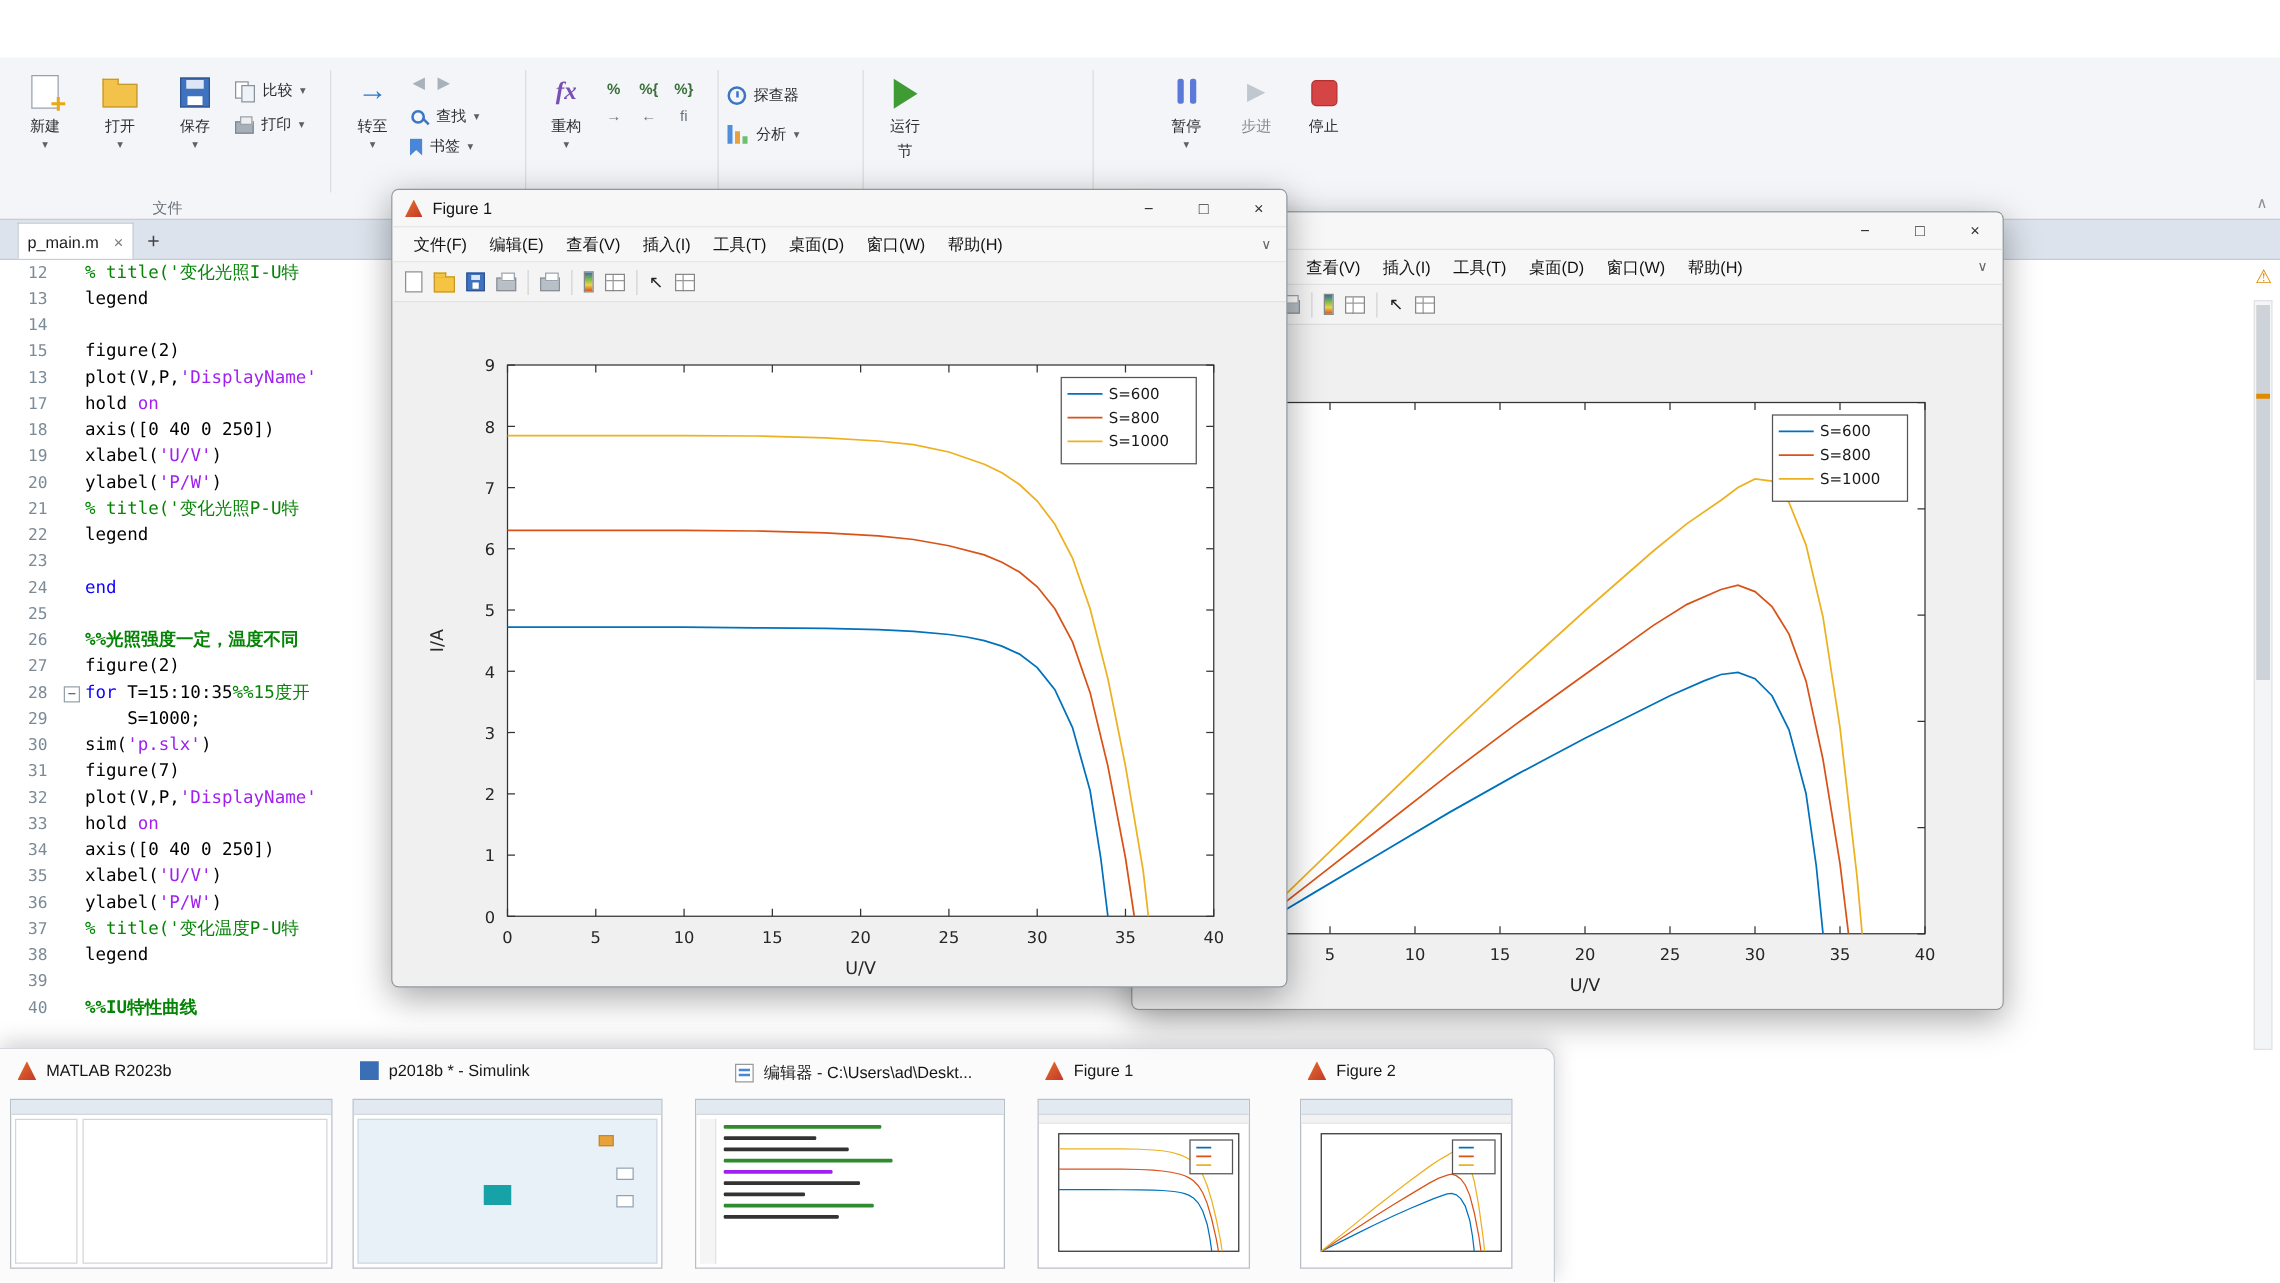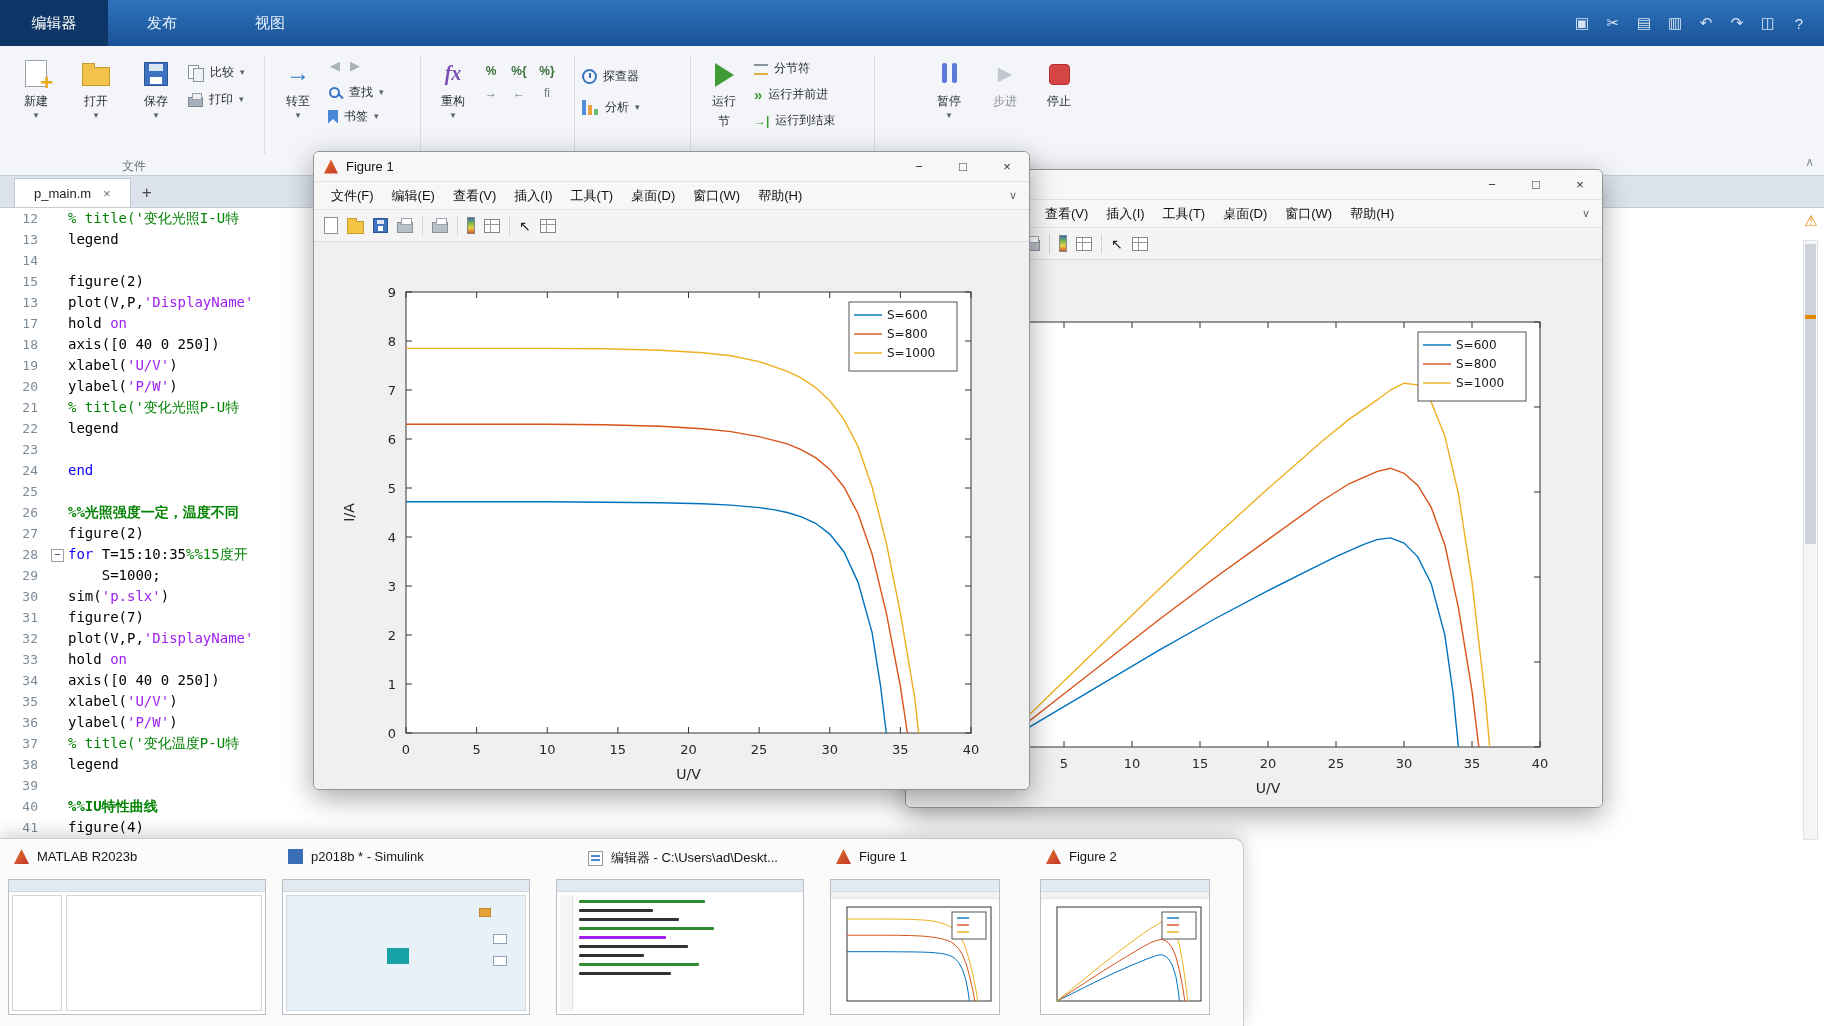--- a/index.html
+++ b/index.html
@@ -75,21 +75,21 @@
   .ic-step::before { content:"▶"; color:#9aa3ad; font-size:19px; }
   .ic-stop { width:21px; height:21px; background:#d64545; border:1px solid #b23030; border-radius:4px; margin-top:2px; }
   .ic-secbrk { width:14px; height:11px; border-top:2px solid #8a949e; border-bottom:2px solid #e0b23c; margin-top:2px; }
   .ic-runadv::before { content:"»"; color:#3f9c35; font-weight:bold; font-size:15px; }
   .ic-runend::before { content:"→|"; color:#3f9c35; font-weight:bold; font-size:12px; }
 
   
   .filetabs { position:absolute; top:176px; left:0; width:100%; height:32px; background:#dce3ec;
     border-bottom:1px solid #c6ccd4; display:flex; align-items:flex-end; padding-left:14px; }
   .ftab { height:29px; background:#fff; border:1px solid #c0c7d0; border-bottom:none;
-    display:flex; align-items:center; gap:12px; padding:0 19px; font-size:13px; color:#1c1c1c; }
+    display:flex; align-items:center; gap:12px; padding:0 7px; font-size:13px; color:#1c1c1c; }
   .ftab-close { color:#777; font-size:13px; }
   .ftab-add { width:32px; height:29px; display:flex; align-items:center; justify-content:center;
     color:#444; font-size:17px; }
 
   
   .editor { position:absolute; top:208px; left:0; right:0; bottom:0; background:#fff; }
   .cl { display:flex; height:21px; line-height:21px; font-family:"DejaVu Sans Mono","Liberation Mono",monospace; font-size:14px; }
   .ln { width:48px; text-align:right; color:#7b8a97; padding-right:10px; font-size:13px; flex:none; }
   .fold { width:20px; position:relative; flex:none; }
   .fold.has::before { content:"−"; position:absolute; left:3px; top:5px; width:11px; height:11px;
@@ -174,41 +174,20 @@
   
   .tick  { font:13px "DejaVu Sans",sans-serif; fill:#262626; }
   .alabel{ font:14px "DejaVu Sans",sans-serif; fill:#262626; }
   .ltext { font:12px "DejaVu Sans",sans-serif; fill:#1a1a1a; }
 </style>
 </head>
 <body>
 
 <div class="screen">
 
-  <div class="titlebar">
-    <div class="ttab active">
-        <span>编辑器</span>
-      </div>
-    <div class="ttab">
-        <span>发布</span>
-      </div>
-    <div class="ttab">
-        <span>视图</span>
-      </div>
-    <div class="qa">
-        <span class="qicon">▣</span>
-        <span class="qicon">✂</span>
-        <span class="qicon">▤</span>
-        <span class="qicon">▥</span>
-        <span class="qicon">↶</span>
-        <span class="qicon">↷</span>
-        <span class="qicon">◫</span>
-        <span class="qicon">?</span>
-      </div>
-  </div>
 
   <div class="ribbon">
 
     <div class="rgroup" style="left:8px">
       <div class="rbtn big">
         <span class="iconrow">
             <span class="ic ic-page plus"></span>
           </span>
         <span class="rlabel">新建</span>
         <span class="caret">▾</span>
@@ -308,34 +287,20 @@
     <div class="gsep" style="left:690px"></div>
 
     <div class="rgroup" style="left:698px">
       <div class="rbtn big" style="width:52px">
         <span class="iconrow">
             <span class="ic ic-run"></span>
           </span>
         <span class="rlabel">运行</span>
         <span class="rlabel">节</span>
       </div>
-      <div class="rstack" style="width:112px; padding-top:8px; gap:9px">
-        <span class="rsmall">
-          <span class="ic ic-secbrk"></span>
-          <span>分节符</span>
-        </span>
-        <span class="rsmall">
-          <span class="ic ic-runadv"></span>
-          <span>运行并前进</span>
-        </span>
-        <span class="rsmall">
-          <span class="ic ic-runend"></span>
-          <span>运行到结束</span>
-        </span>
-      </div>
     </div>
     <div class="gsep" style="left:874px"></div>
 
     <div class="rgroup" style="left:922px">
       <div class="rbtn big" style="width:54px">
         <span class="iconrow">
             <span class="ic ic-pause"></span>
           </span>
         <span class="rlabel">暂停</span>
         <span class="caret">▾</span>
@@ -505,25 +470,20 @@
         </div>
         <div class="cl">
           <span class="ln">39</span>
           <span class="fold"></span>
           <span class="src"></span>
         </div>
         <div class="cl">
           <span class="ln">40</span>
           <span class="fold"></span>
           <span class="src"><span class="tok-sec">%%IU特性曲线</span></span>
-        </div>
-        <div class="cl">
-          <span class="ln">41</span>
-          <span class="fold"></span>
-          <span class="src"><span class="tok-p">figure(4)</span></span>
         </div>
       </div>
   </div>
   <div class="ed-scroll">
     <span class="warnmark">⚠</span>
     <div class="track">
       <div class="thumbbar"></div>
       <div class="omark"></div>
     </div>
   </div>

